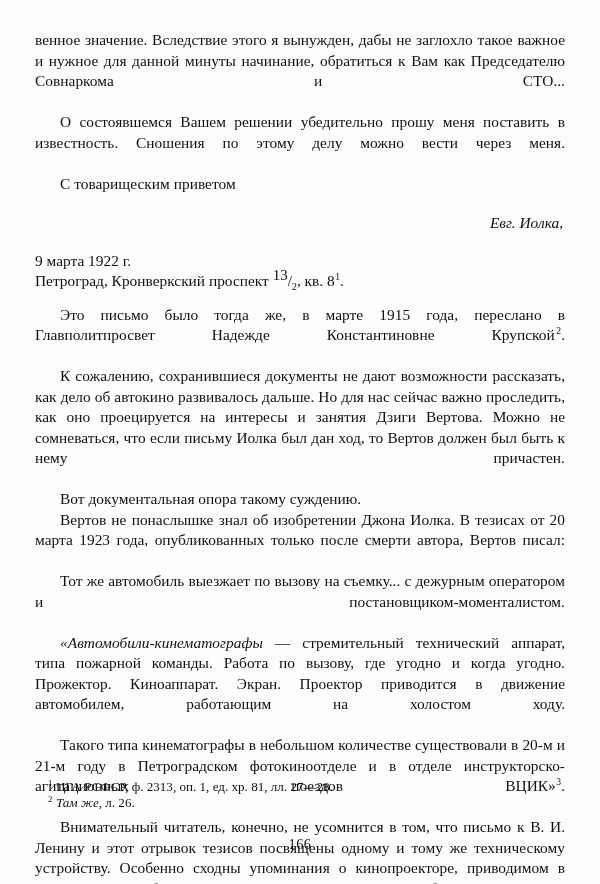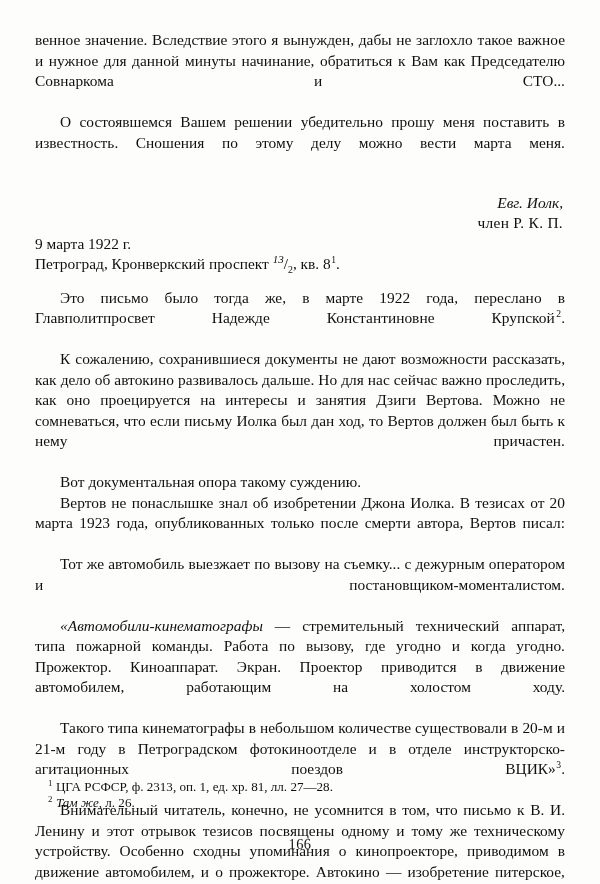--- a/index.html
+++ b/index.html
@@ -67,21 +67,21 @@
     display: block;
     padding-right: 2px;
   }
   .sig-role {
     display: block;
     padding-right: 2px;
     letter-spacing: 0.3px;
   }
 
   .meta-block {
-    margin-top: 0;
+    margin-top: 17px;
     font-size: 15.4px;
     line-height: 20.5px;
     text-align: left;
   }
   .meta-line { display: block; }
 
   .gap-small { height: 13px; }
 
   .it { font-style: italic; }
 
@@ -97,24 +97,23 @@
     line-height: 0;
     padding-left: 0.5px;
   }
 
   
   .frac {
     white-space: nowrap;
     letter-spacing: 0;
   }
   .frac sup {
-    font-size: 11px;
-    vertical-align: super;
-    line-height: 0;
-    font-style: italic;
+    font-size: 15px;
+    vertical-align: super;
+    line-height: 0;
   }
   .frac .slash { font-size: 15.4px; }
   .frac sub {
     font-size: 9.8px;
     vertical-align: sub;
     line-height: 0;
   }
 
   .footnotes {
     position: absolute;
@@ -150,36 +149,36 @@
 </style>
 </head>
 <body>
 
 <div class="page">
 
   <div class="textblock">
 
     <p class="para noindent">венное значение. Вследствие этого я вынужден, дабы не заглохло такое важное и нужное для данной минуты начинание, обратиться к Вам как Председателю Совнаркома и СТО...</p>
 
-    <p class="para indent">О состоявшемся Вашем решении убедительно прошу меня поставить в известность. Сношения по этому делу можно вести марта меня.</p>
-
+    <p class="para indent">О состоявшемся Вашем решении убедительно прошу меня поставить в известность. Сношения по этому делу можно вести через меня.</p>
+
+    <p class="para indent nostretch">С товарищеским приветом</p>
 
     <div class="sig-block">
-      <span class="sig-name">Евг. Иолк,</span>
-      <span class="sig-role">член Р. К. П.</span>
+      <span class="sig-name">Евг. Иолка,</span>
     </div>
 
     <div class="meta-block">
       <span class="meta-line">9 марта 1922 г.</span>
       <span class="meta-line"><span>Петроград, Кронверкский проспект </span><span class="frac"><sup>13</sup><span class="slash">/</span><sub>2</sub></span><span>, кв. 8</span><sup class="fn-tight">1</sup><span>.</span></span>
     </div>
 
     <div class="gap-small"></div>
 
-    <p class="para indent"><span>Это письмо было тогда же, в марте 1922 года, переслано в Главполитпросвет Надежде Константиновне Крупской</span><sup class="fn">2</sup><span>.</span></p>
+    <p class="para indent"><span>Это письмо было тогда же, в марте 1915 года, переслано в Главполитпросвет Надежде Константиновне Крупской</span><sup class="fn">2</sup><span>.</span></p>
 
     <p class="para indent">К сожалению, сохранившиеся документы не дают возможности рассказать, как дело об автокино развивалось дальше. Но для нас сейчас важно проследить, как оно проецируется на интересы и занятия Дзиги Вертова. Можно не сомневаться, что если письму Иолка был дан ход, то Вертов должен был быть к нему причастен.</p>
 
     <p class="para indent nostretch">Вот документальная опора такому суждению.</p>
 
     <p class="para indent">Вертов не понаслышке знал об изобретении Джона Иолка. В тезисах от 20 марта 1923 года, опубликованных только после смерти автора, Вертов писал:</p>
 
     <p class="para indent">Тот же автомобиль выезжает по вызову на съемку... с дежурным оператором и постановщиком-моменталистом.</p>
 
     <p class="para indent"><span class="it">«Автомобили-кинематографы</span><span> — стремительный технический аппарат, типа пожарной команды. Работа по вызову, где угодно и когда угодно. Прожектор. Киноаппарат. Экран. Проектор приводится в движение автомобилем, работающим на холостом ходу.</span></p>

